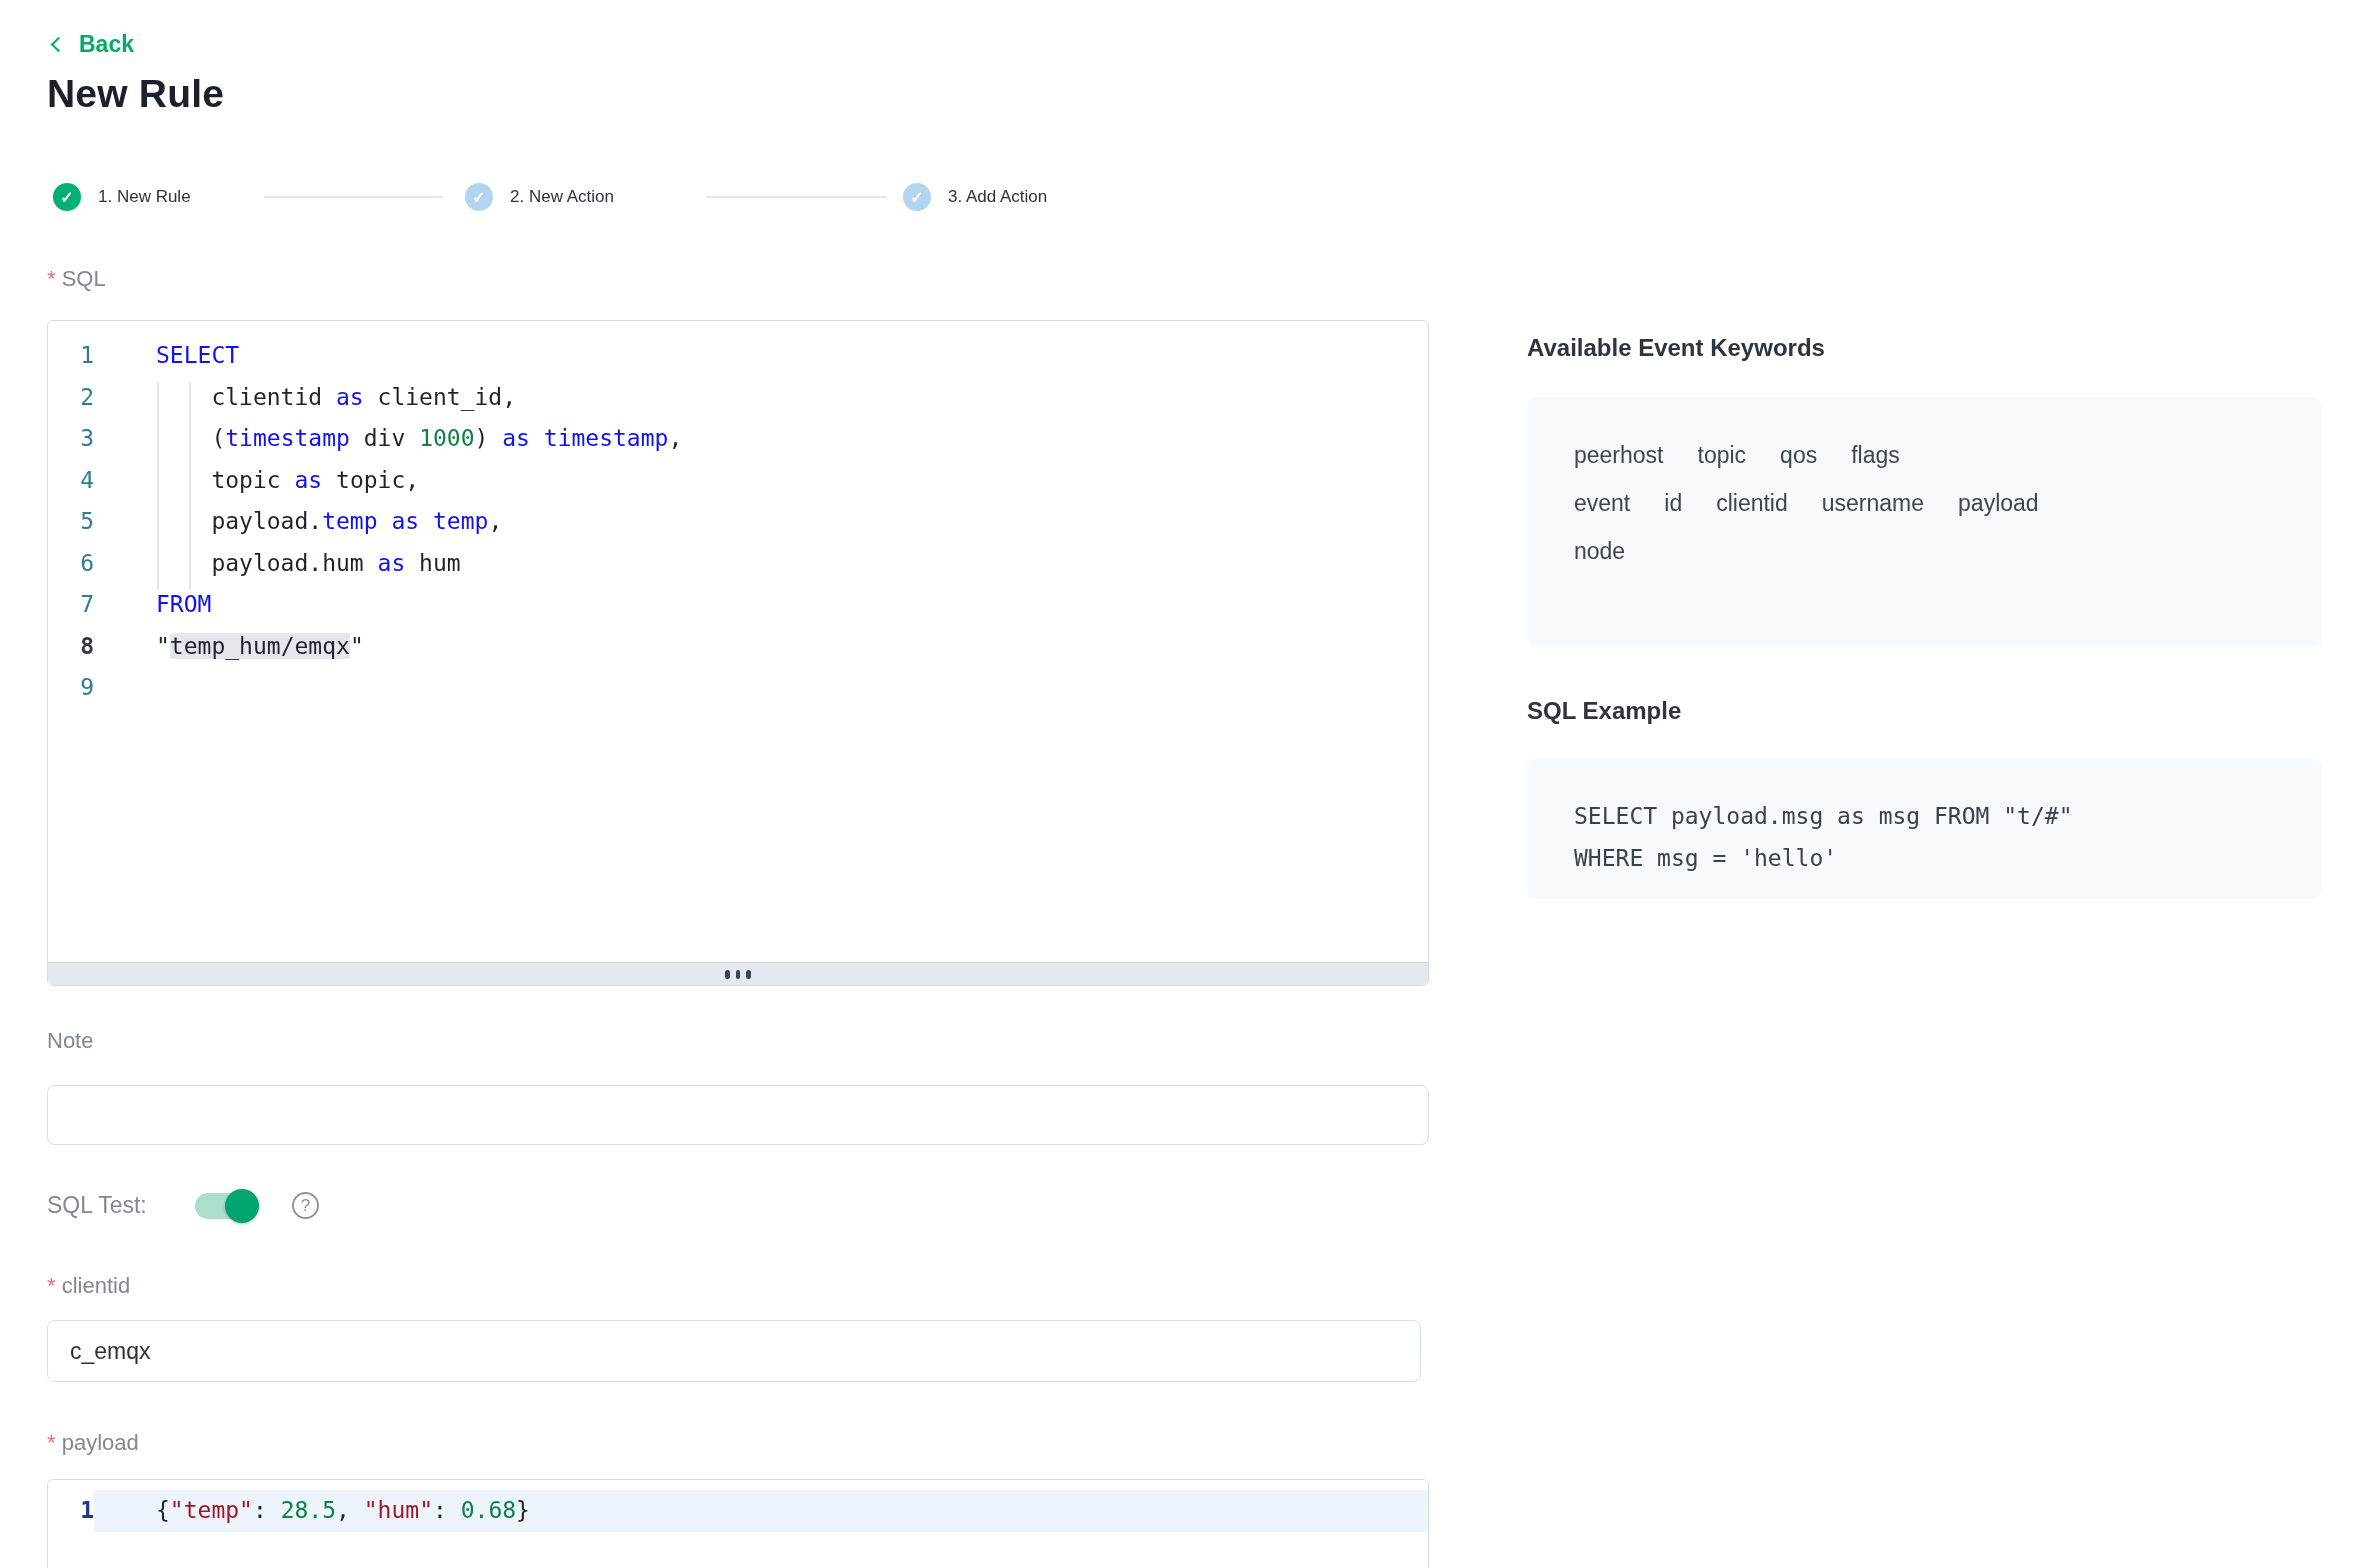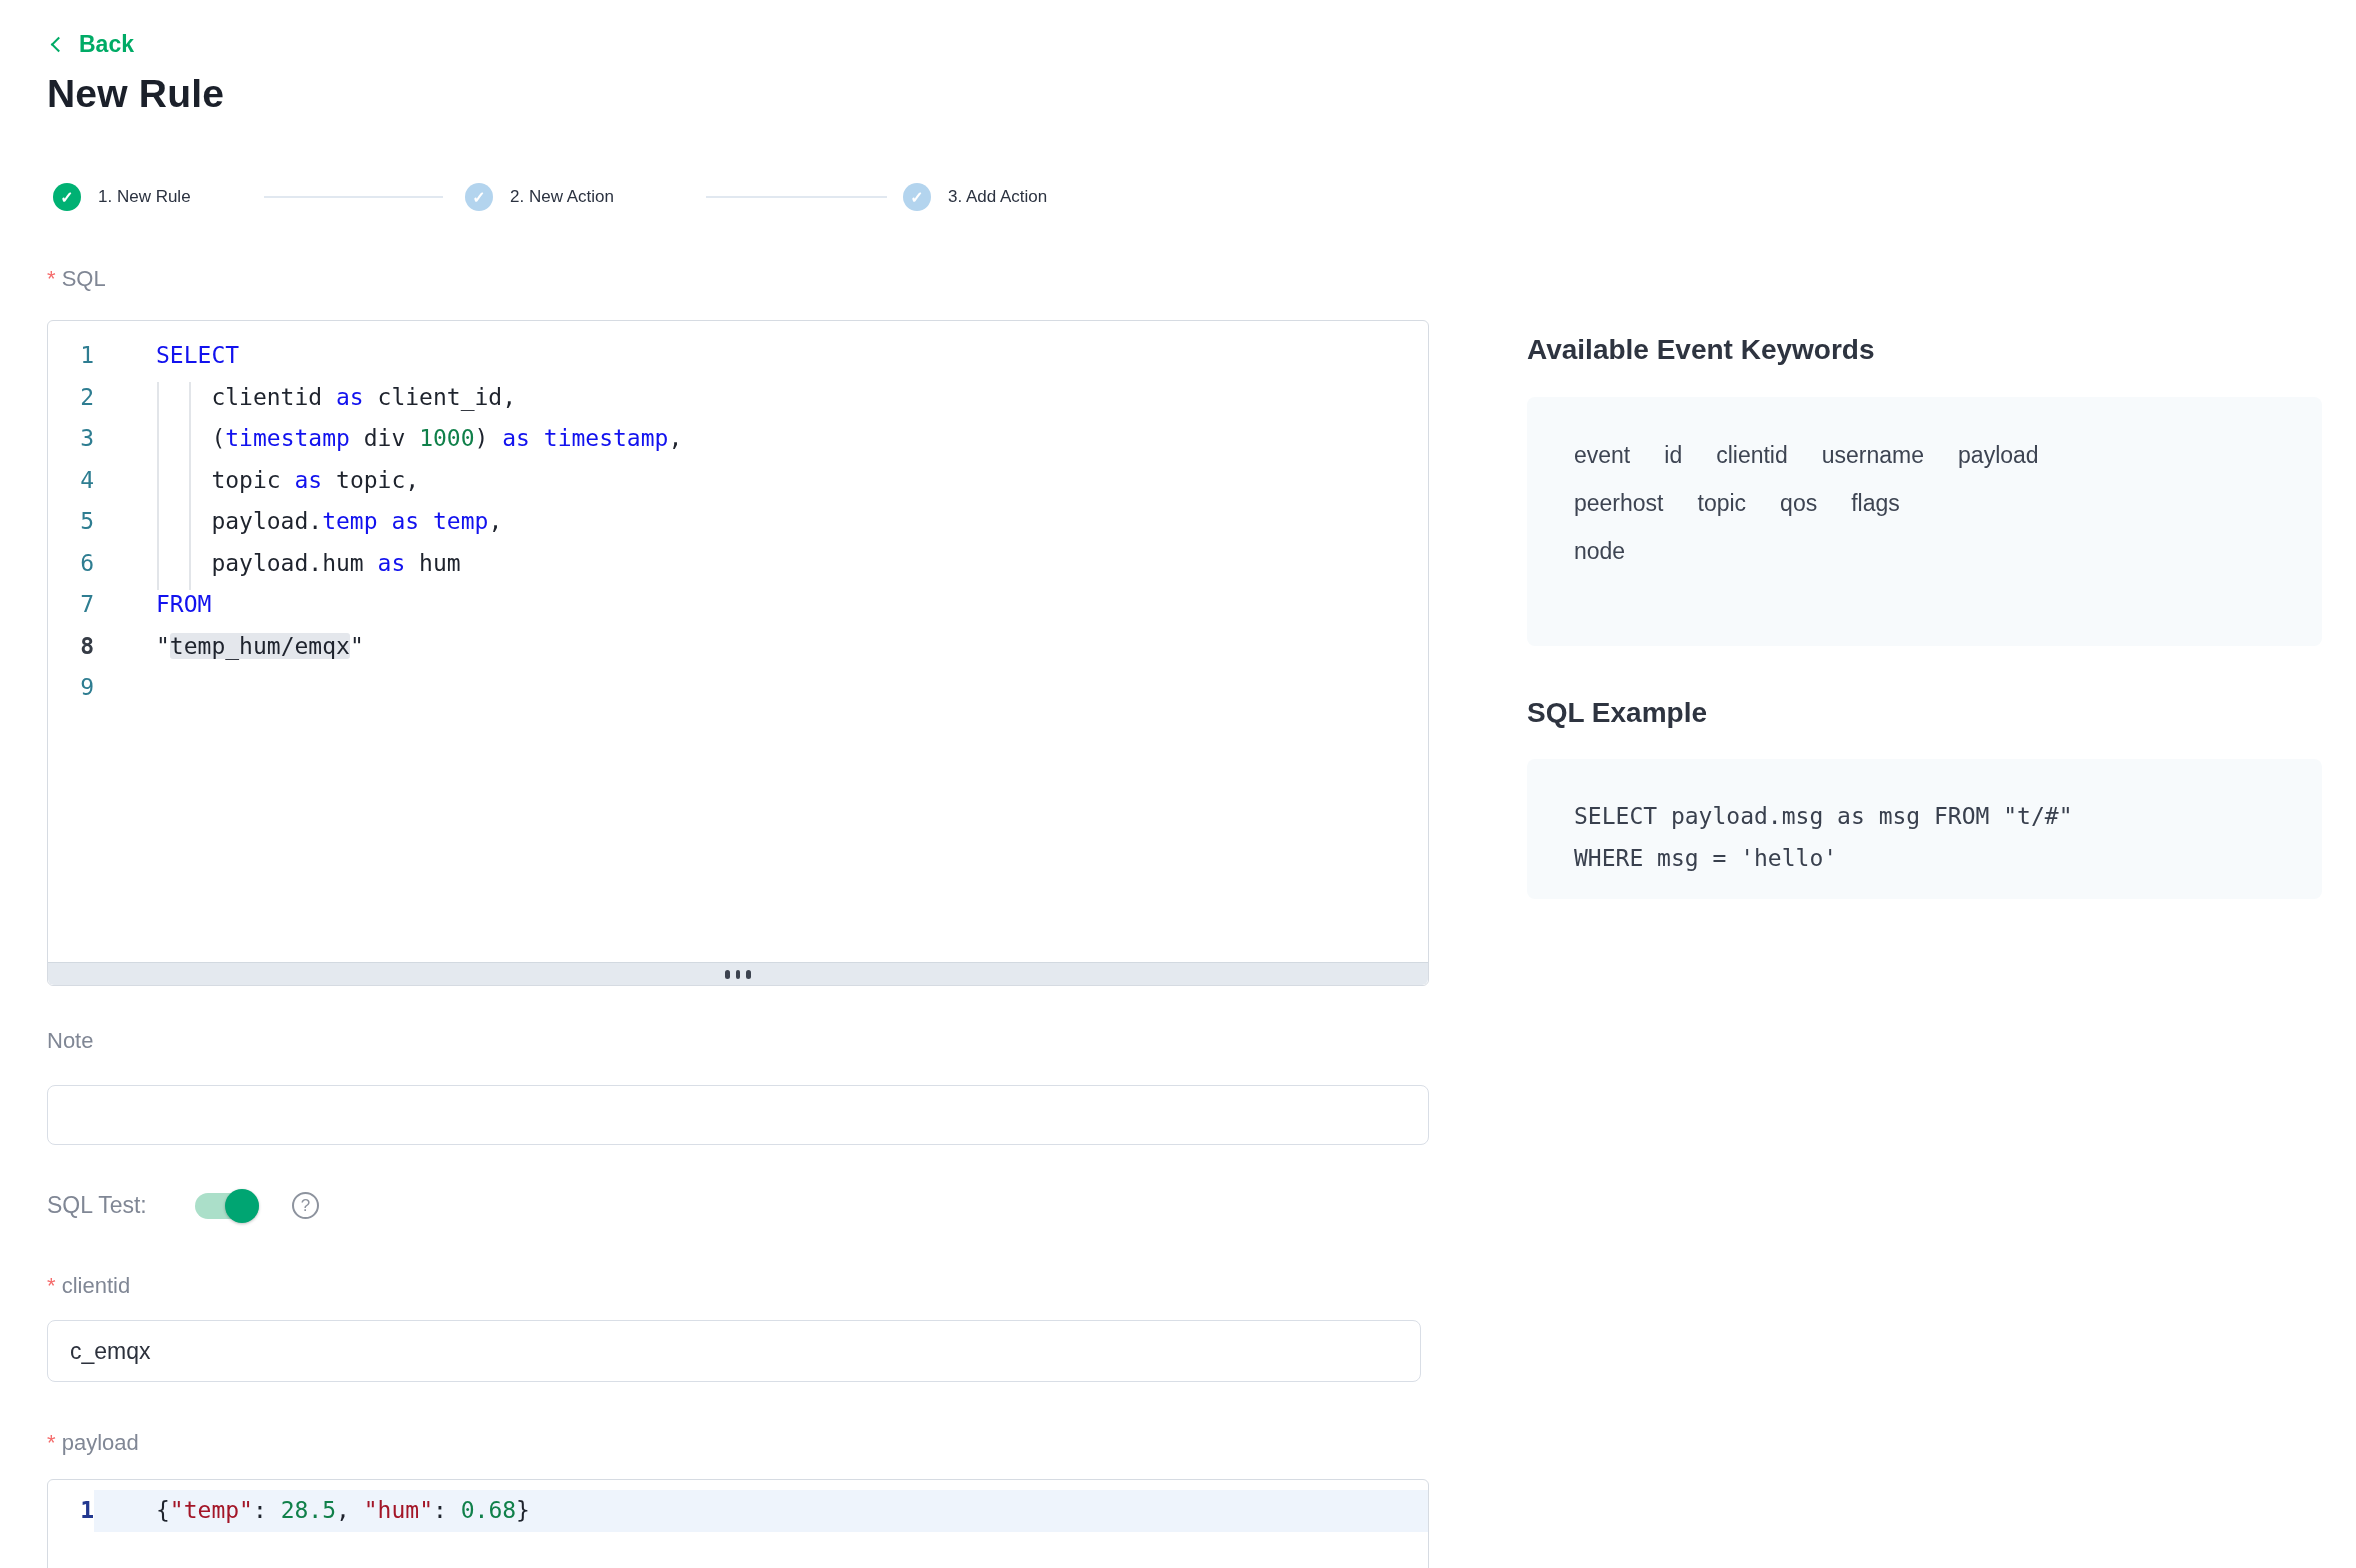--- a/index.html
+++ b/index.html
@@ -51,21 +51,21 @@
   .resize-bar i { width:4.5px; height:9px; border-radius:2.5px; background:#3c434f; }
 
   
   .toggle { width:64px; height:26px; border-radius:13px; background:#abdfc9; position:relative; cursor:pointer; }
   .toggle .knob { position:absolute; width:34px; height:34px; border-radius:50%; background:#00a572;
                   right:0px; top:-4px; box-shadow:0 1px 3px rgba(0,0,0,.25); }
   .help { width:27px; height:27px; border-radius:50%; border:2px solid #8d939e; color:#8d939e;
           display:flex; align-items:center; justify-content:center; font-size:17px; cursor:pointer; }
 
   
-  .side-heading { font-size:28px; font-weight:bold; color:#2e3440; }
+  .side-heading { font-size:24px; font-weight:bold; color:#2e3440; }
   .side-panel { background:#f7fafc; border-radius:8px; }
   .kw-rows { padding:34px 40px 0 47px; }
   .kw-row { line-height:48px; font-size:23px; color:#3d4452; }
   .kw-row span { margin-right:34px; }
   .example-code { padding:36px 40px 0 47px; font-family:"DejaVu Sans Mono", monospace;
                   font-size:23px; color:#39404e; line-height:42px; white-space:pre; }
 </style>
 </head>
 <body>
 
@@ -111,22 +111,22 @@
     <div class="resize-bar">
       <i></i>
         <i></i>
         <i></i>
     </div>
   </div>
 
   <div class="abs side-heading" style="left:1527px; top:334px;">Available Event Keywords</div>
   <div class="abs side-panel" style="left:1527px; top:397px; width:795px; height:249px;">
     <div class="kw-rows">
+        <div class="kw-row"><span>peerhost</span><span>topic</span><span>qos</span><span>flags</span></div>
         <div class="kw-row"><span>event</span><span>id</span><span>clientid</span><span>username</span><span>payload</span></div>
-        <div class="kw-row"><span>peerhost</span><span>topic</span><span>qos</span><span>flags</span></div>
         <div class="kw-row"><span>node</span></div>
       </div>
   </div>
 
   <div class="abs side-heading" style="left:1527px; top:697px;">SQL Example</div>
   <div class="abs side-panel" style="left:1527px; top:759px; width:795px; height:140px;">
     <div class="example-code"><span>SELECT payload.msg as msg FROM "t/#"</span>
 <span>WHERE msg = 'hello'</span></div>
   </div>
 

